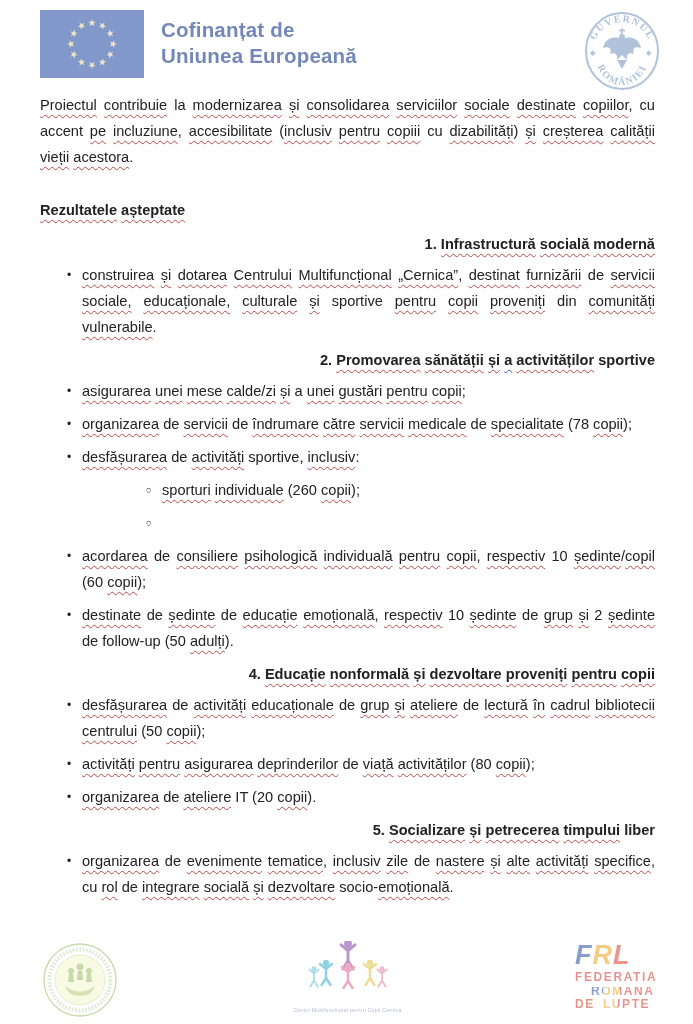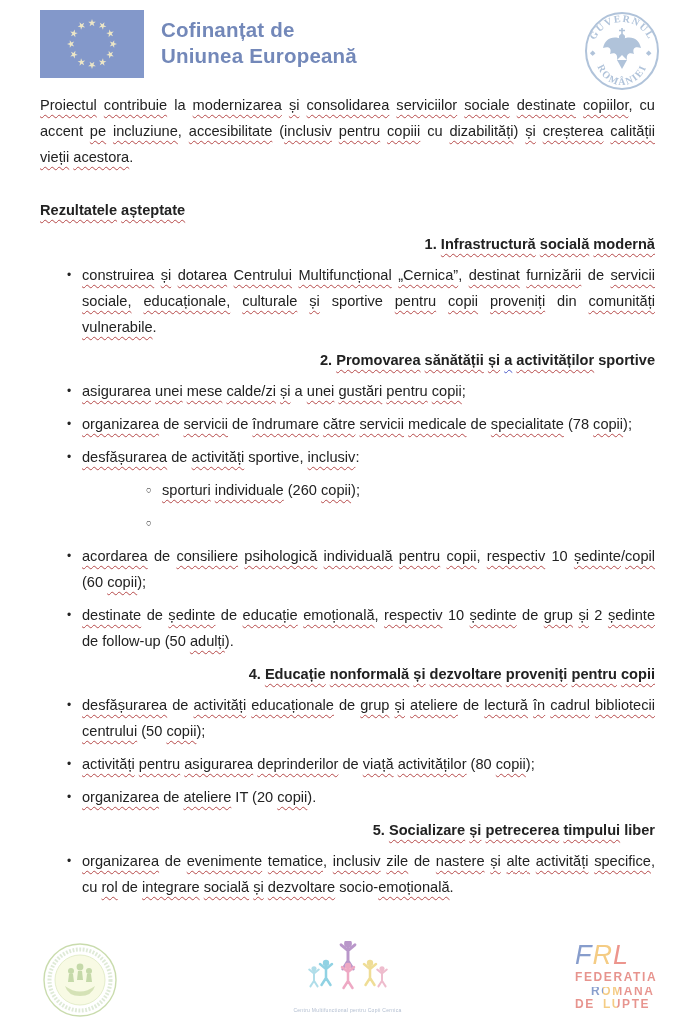--- a/index.html
+++ b/index.html
@@ -35,21 +35,21 @@
       text-decoration-color:#4a58c8;text-decoration-thickness:1px;
       text-underline-offset:4px;text-decoration-skip-ink:none;}
 
   
   .ftr{position:absolute;left:0;right:0;top:941px;padding:0 40px;
        display:flex;justify-content:space-between;align-items:flex-start;}
   .ftr-left{opacity:.55;filter:blur(.3px);}
   .ftr-center{opacity:.7;filter:blur(.3px);text-align:center;width:140px;}
   .cm-caption{font-size:5px;line-height:6px;color:#8fa0bb;letter-spacing:.3px;filter:blur(.4px);margin-top:2px;}
   .ftr-right{opacity:.62;filter:blur(.2px);width:78px;text-align:left;}
-  .frl-initials{font-style:italic;font-weight:400;font-size:27px;line-height:28px;letter-spacing:1px;}
+  .frl-initials{font-style:italic;font-weight:700;font-size:27px;line-height:28px;letter-spacing:1px;}
   .frl-f{color:#3f62ae;}
   .frl-r{color:#eead3a;}
   .frl-l{color:#e25548;}
   .frl-w{font-weight:bold;font-size:12px;line-height:9.5px;letter-spacing:1.6px;color:#d9534a;margin-top:4px;}
   .frl-w2{background:linear-gradient(90deg,#d9534a 0 18%,#3f62ae 18% 36%,#eead3a 36% 56%,#d9534a 56% 100%);
           -webkit-background-clip:text;background-clip:text;color:transparent;padding-left:16px;}
   .frl-w3 .de{color:#d9534a;margin-right:8px;}
   .frl-w3 .lupte{background:linear-gradient(90deg,#eead3a 0 30%,#d9534a 30% 100%);
           -webkit-background-clip:text;background-clip:text;color:transparent;}
 </style>

